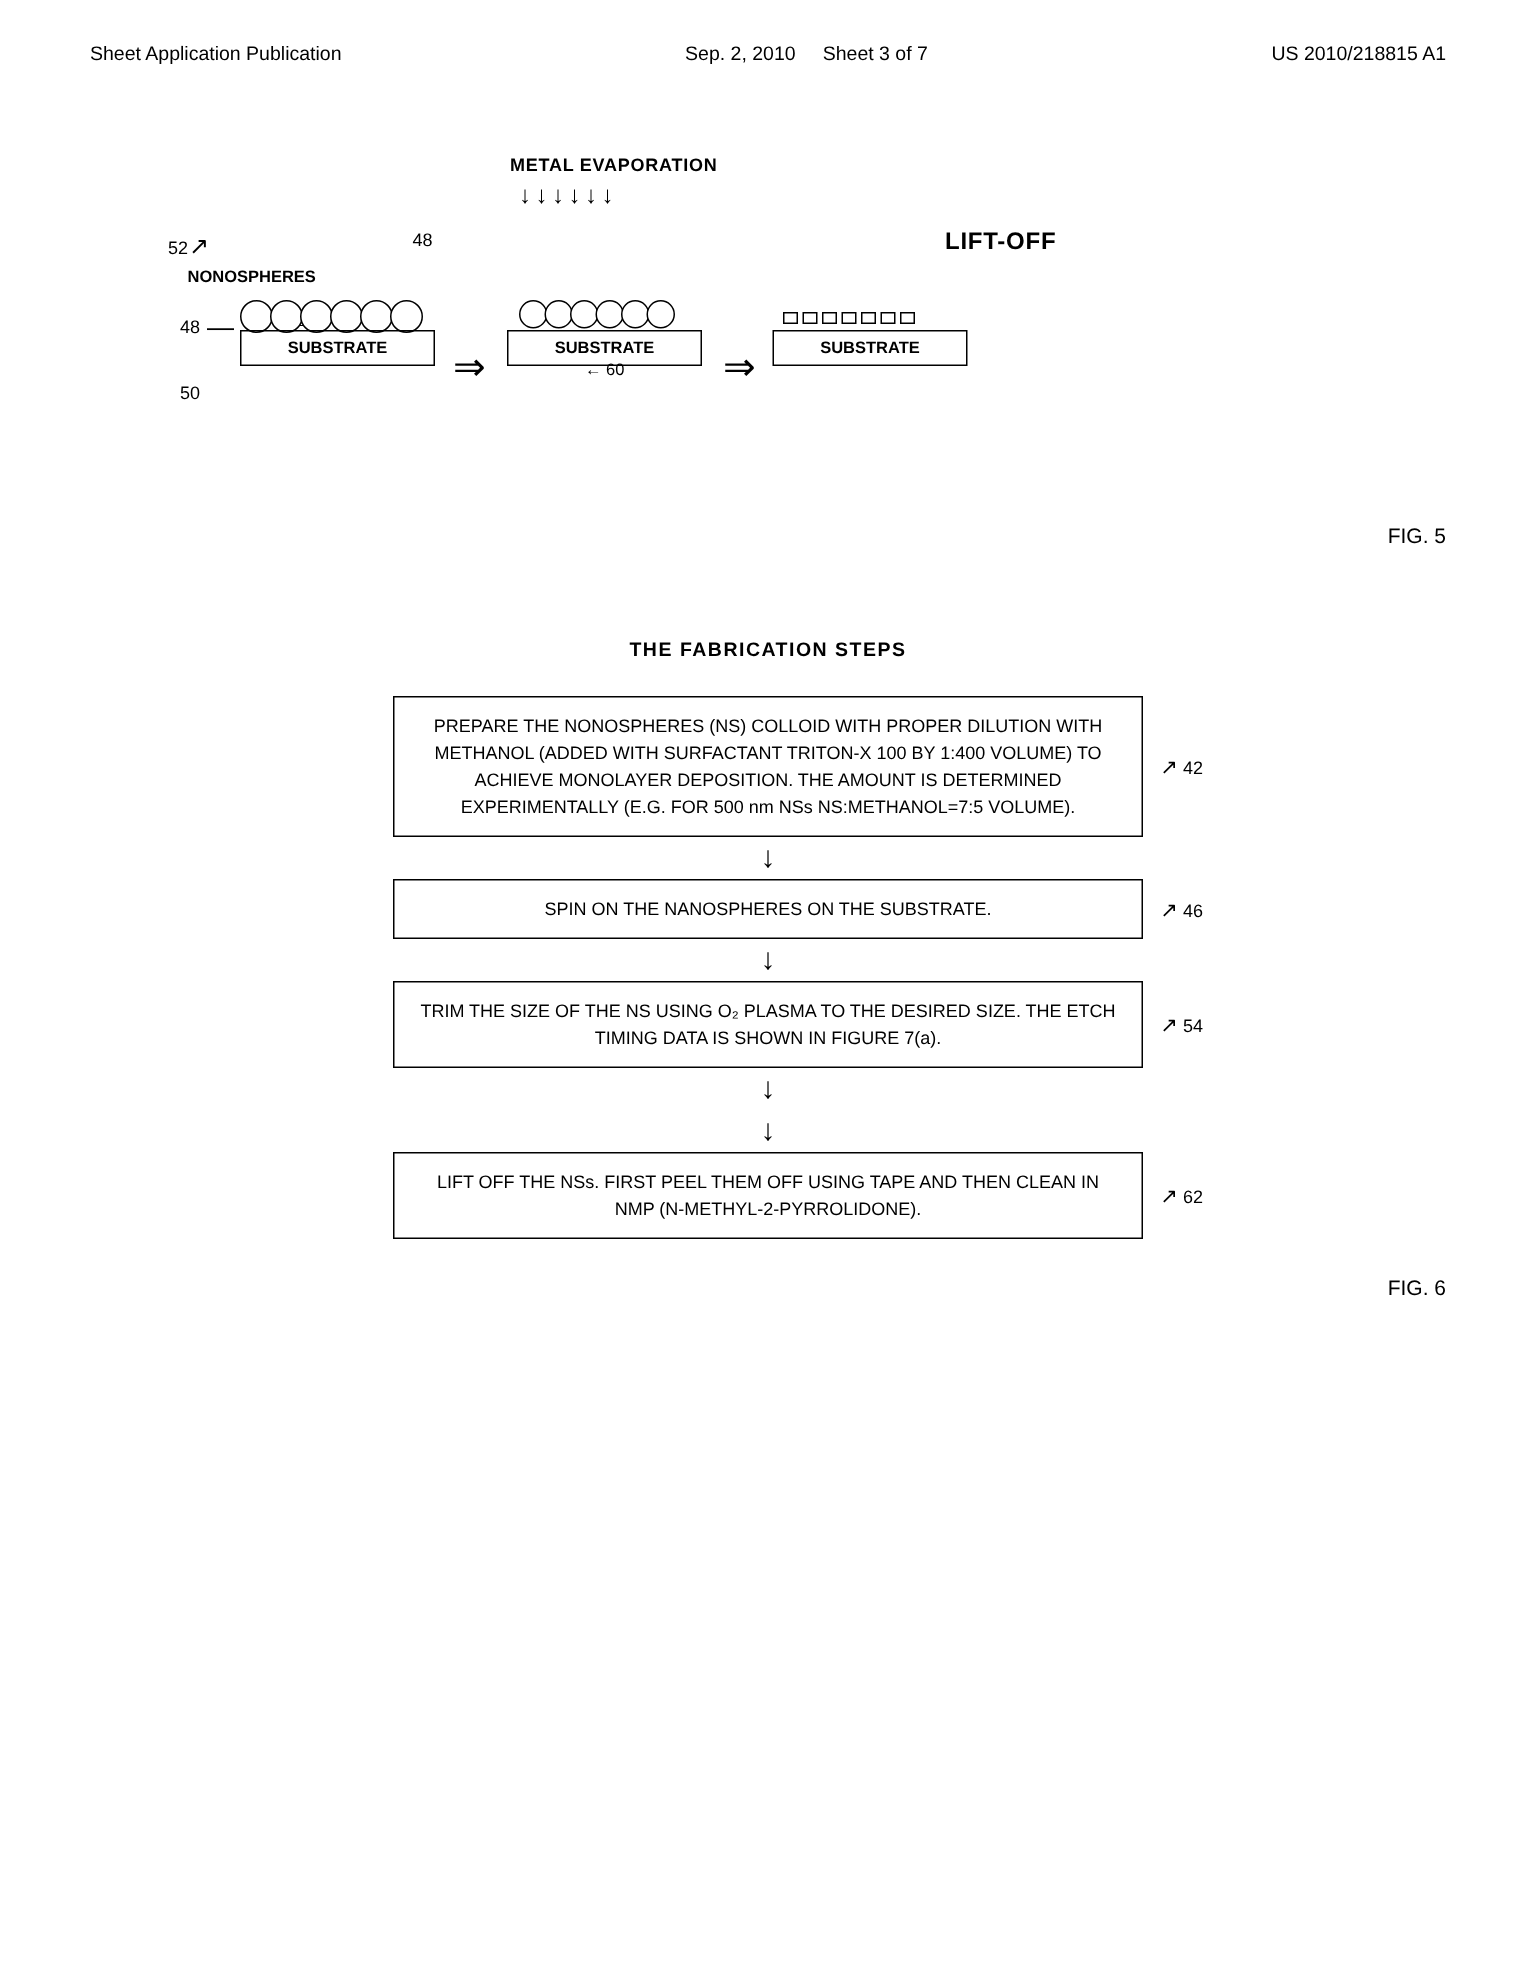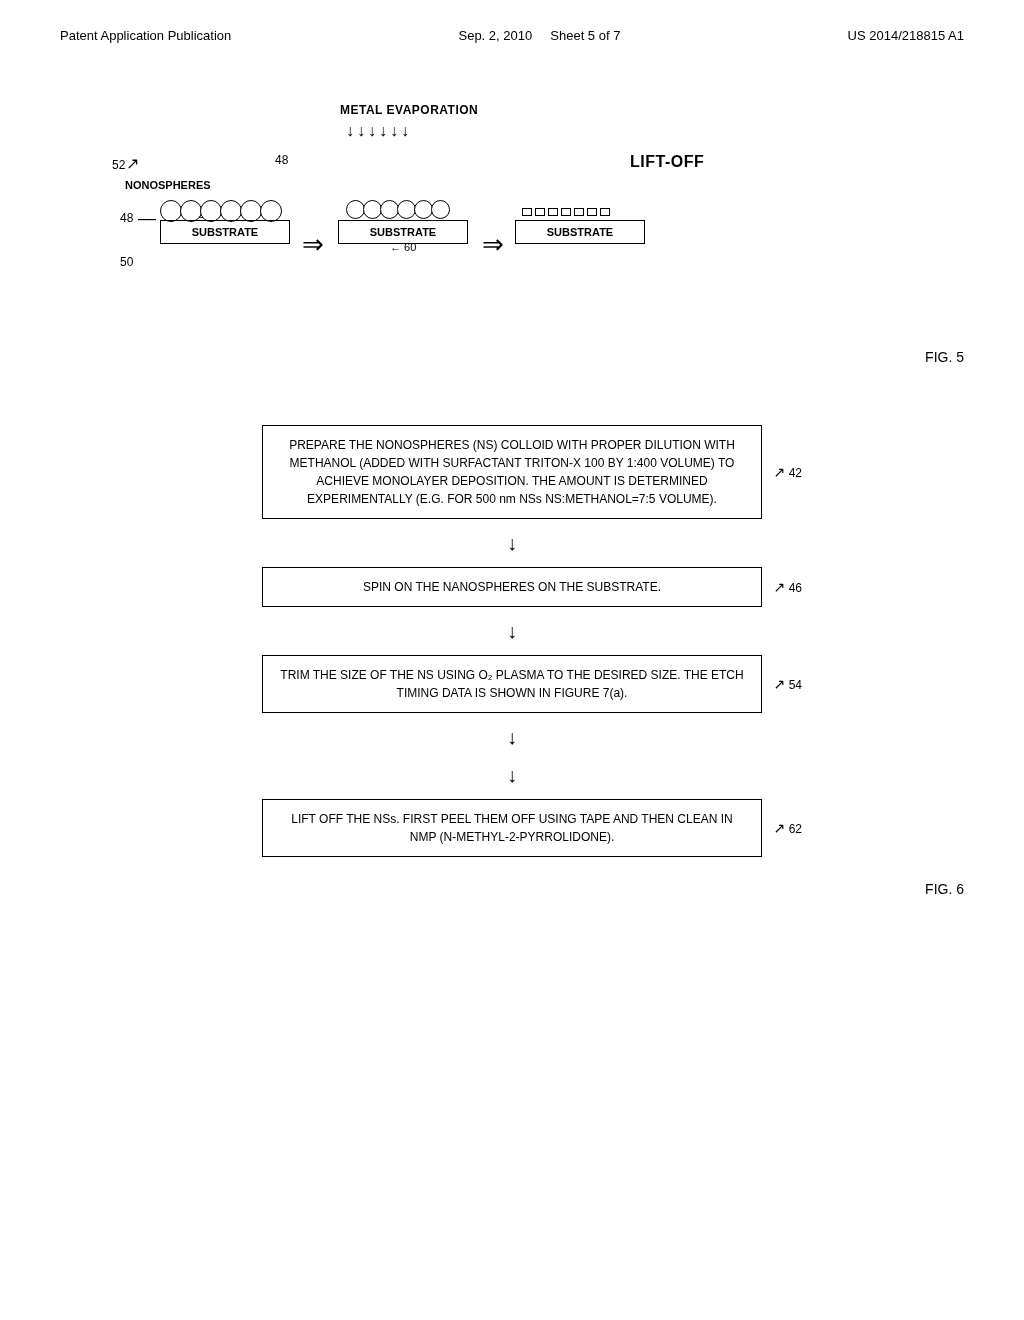--- a/index.html
+++ b/index.html
@@ -57,21 +57,21 @@
       font-size: 13px;
       font-weight: bold;
       letter-spacing: 1px;
       margin-bottom: 24px;
     }
 
     .flowchart {
       display: flex;
       flex-direction: column;
       align-items: center;
-      gap: 10px;
+      gap: 0;
       max-width: 620px;
       margin: 0 auto;
     }
 
     .flow-box-wrapper {
       display: flex;
       align-items: center;
       width: 100%;
       justify-content: center;
       position: relative;
@@ -122,27 +122,27 @@
       min-width: 90px;
     }
 
     
     sub { font-size: 9px; }
   </style>
 </head>
 <body>
 
 <div class="page-header">
-  <span>Patent Application Publication</span>
+  <span>Sheet Application Publication</span>
   <span>
     <span>Sep. 2, 2010</span>
     &nbsp;&nbsp;&nbsp;
-    <span>Sheet 5 of 7</span>
+    <span>Sheet 3 of 7</span>
   </span>
-  <span>US 2014/218815 A1</span>
+  <span>US 2010/218815 A1</span>
 </div>
 
 <div class="content">
 
   <div class="fig5-section">
 
     <div class="fig5-drawing" style="height:230px; position:relative; margin-top:20px;">
 
       <div style="position:absolute; left:280px; top:0px; font-size:12px; font-weight:bold; letter-spacing:0.5px;">
         METAL EVAPORATION
@@ -240,20 +240,21 @@
       </div>
 
     </div>
 
     <div class="fig-caption">FIG. 5</div>
 
   </div>
 
   <div class="fig6-container">
 
+    <div class="fig6-title">THE FABRICATION STEPS</div>
 
     <div class="flowchart">
 
       <div class="flow-box-wrapper">
         <div class="flow-box">
           <span>PREPARE THE NONOSPHERES (NS) COLLOID WITH PROPER DILUTION WITH METHANOL (ADDED WITH SURFACTANT TRITON-X 100 BY 1:400 VOLUME) TO ACHIEVE MONOLAYER DEPOSITION.  THE AMOUNT IS DETERMINED EXPERIMENTALLY (E.G. FOR 500 nm NSs NS:METHANOL=7:5 VOLUME).</span>
         </div>
         <div class="flow-label">
           <span style="font-size:14px;">↗</span> <span>42</span>
         </div>

